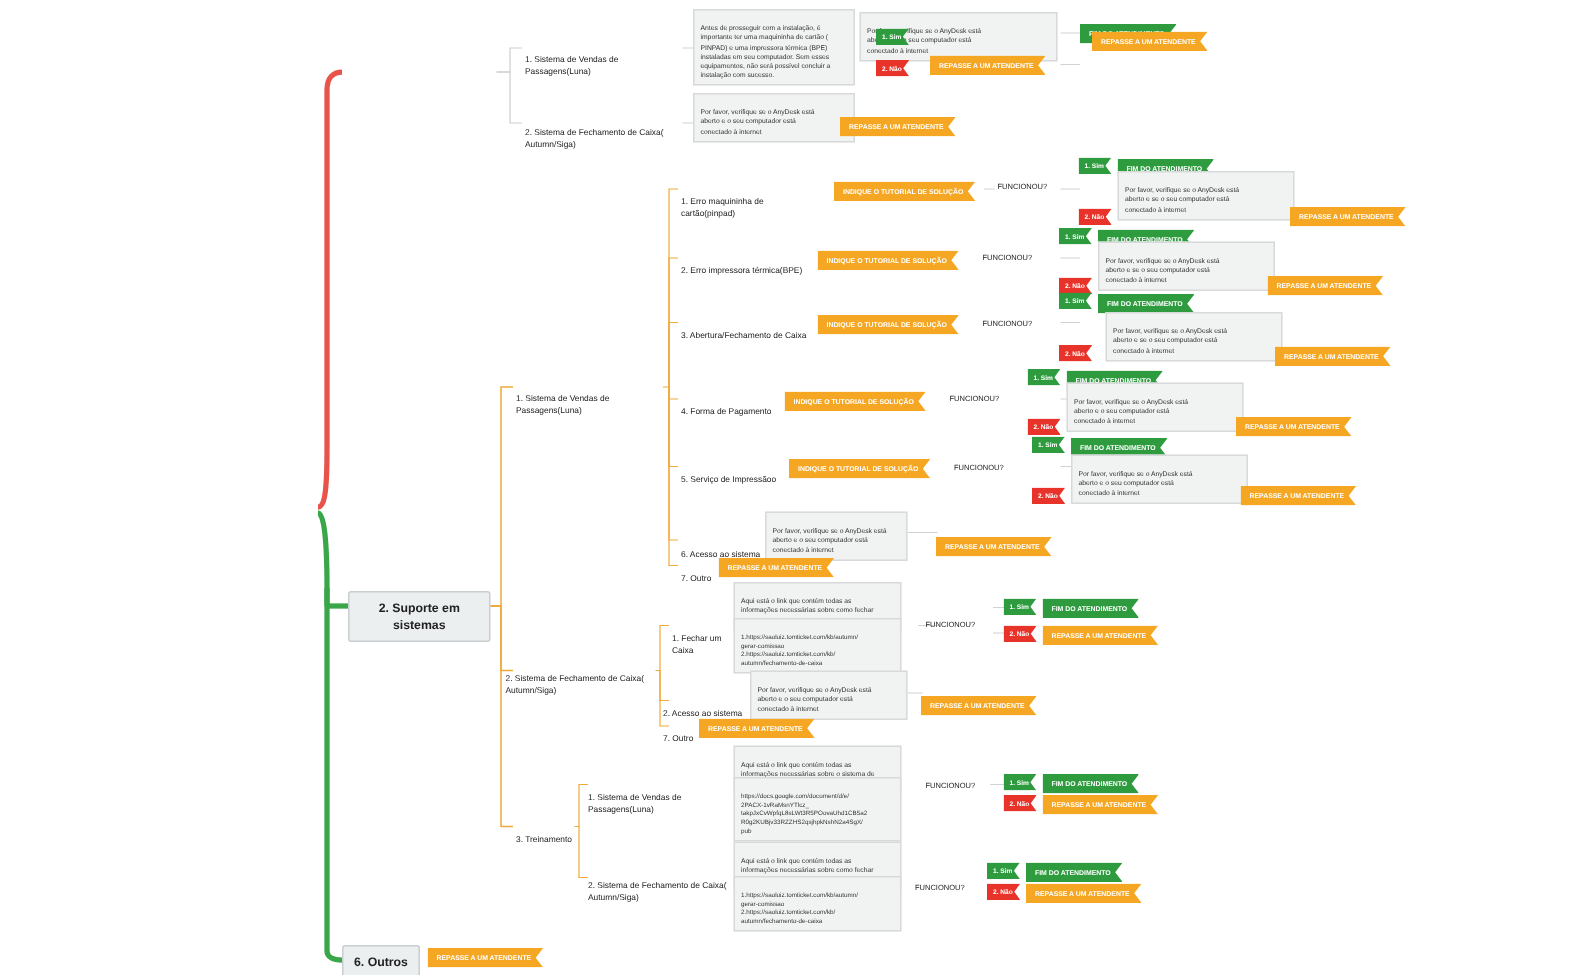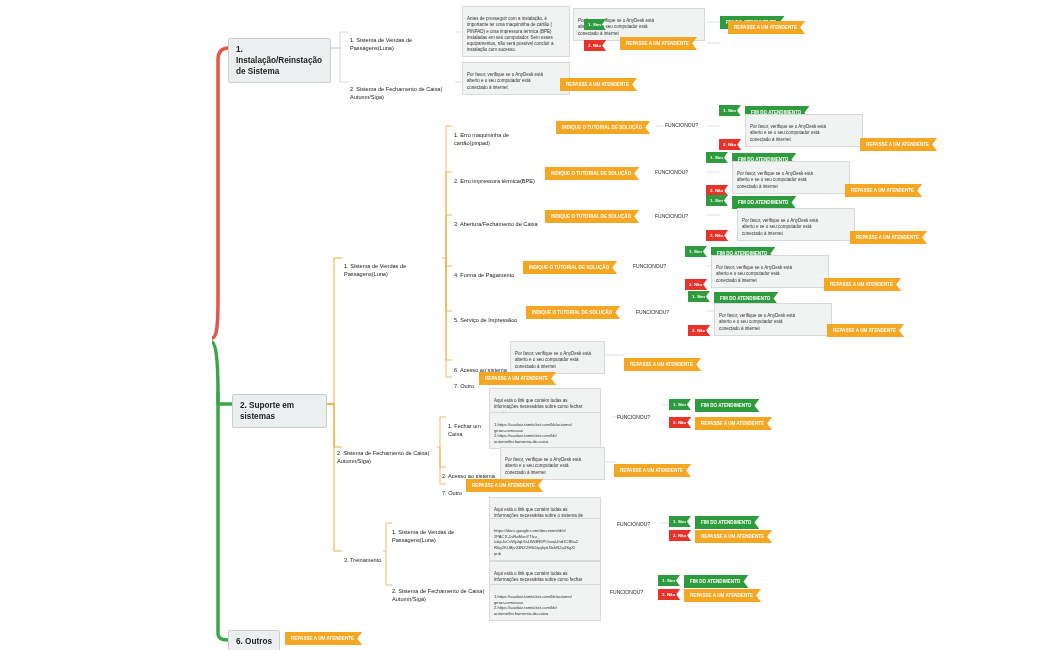--- a/index.html
+++ b/index.html
@@ -118,24 +118,20 @@
       <path d="M612 417 L 625 417"></path>
       <path d="M662 405 L 672 405"></path>
         <path d="M662 422 L 672 422"></path>
       <path d="M600 462 L 615 462"></path>
       <path d="M660 523 L 672 523"></path>
         <path d="M660 593 L 672 593"></path>
     </g>
   </svg>
 
 
-  <div class="node lvl1" style="left:228px;top:38px;width:103px;">
-    <span>1. Instalação/Reinstação de
-Sistema</span>
-  </div>
 
   <div class="node plain" style="left:348px;top:27px;width:108px;">
     <span>1. Sistema de Vendas de Passagens(Luna)</span>
   </div>
   <div class="node plain" style="left:348px;top:76px;width:100px;">
     <span>2. Sistema de Fechamento de Caixa(
 Autumn/Siga)</span>
   </div>
 
   <div class="node info" style="left:462px;top:6px;width:108px;">
@@ -169,21 +165,21 @@
 
   <div class="node info" style="left:462px;top:62px;width:108px;">
     <span>Por favor, verifique se o AnyDesk está
 aberto e o seu computador está
 conectado à internet</span>
   </div>
   <div class="flag orange" style="left:560px;top:78px;">
     <span>REPASSE A UM ATENDENTE</span>
   </div>
 
-  <div class="node lvl1" style="left:232px;top:394px;width:95px;">
+  <div class="node lvl1" style="left:232px;top:394px;width:95px;text-align:center;">
     <span>2. Suporte em sistemas</span>
   </div>
 
   <div class="node plain" style="left:342px;top:253px;width:105px;">
     <span>1. Sistema de Vendas de Passagens(Luna)</span>
   </div>
 
   <div class="node plain" style="left:452px;top:122px;width:95px;">
     <span>1. Erro maquininha de cartão(pinpad)</span>
   </div>

